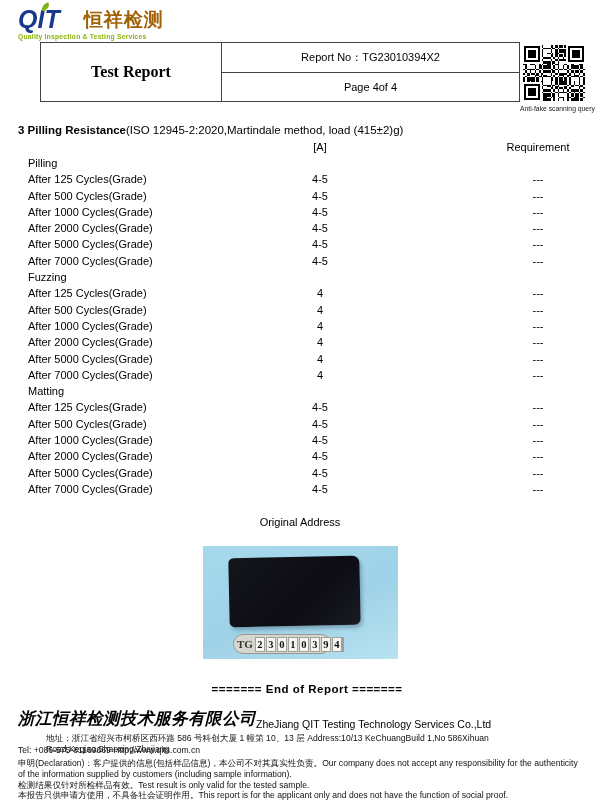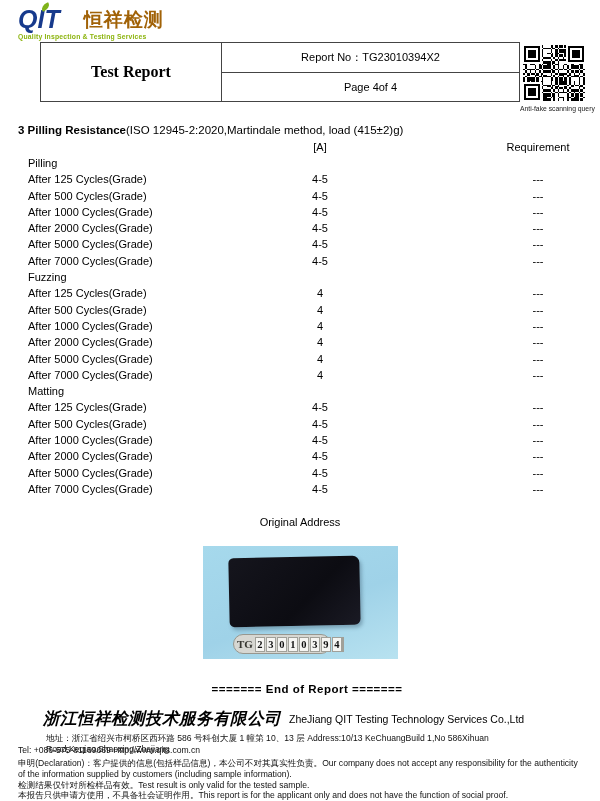--- a/index.html
+++ b/index.html
@@ -67,21 +67,21 @@
   .tiles{display:flex;gap:1px;flex:1;}
   .tile{width:10px;height:15px;background:#f5f5f2;border:1px solid #a0a099;
         box-sizing:border-box;display:flex;align-items:center;justify-content:center;
         font-family:"Liberation Serif",serif;font-weight:bold;font-size:10.5px;color:#111;}
   .tile.empty{background:#eeeeea;}
 
   .end-line{position:absolute;left:0;top:683px;width:544px;text-align:center;
             font-size:11.5px;font-weight:bold;letter-spacing:.5px;margin-left:35px;}
 
   
-  .f-company{position:absolute;left:18px;top:708px;display:flex;align-items:center;gap:8px;white-space:nowrap;margin-left:25px;}
+  .f-company{position:absolute;left:18px;top:708px;display:flex;align-items:flex-end;gap:0;white-space:nowrap;}
   .f-cn{font-family:"Liberation Serif",serif;font-style:italic;font-weight:bold;
         font-size:16.5px;letter-spacing:.5px;}
   .f-en{font-size:10.5px;}
   .f-line{position:absolute;left:18px;width:566px;font-size:8.6px;line-height:11px;color:#111;}
   .f-addr{top:733px;margin-left:28px;}
   .f-tel{top:745px;}
   .f-decl{top:758px;}
   .f-valid{top:780px;}
   .f-proof{top:790px;}
 </style>

